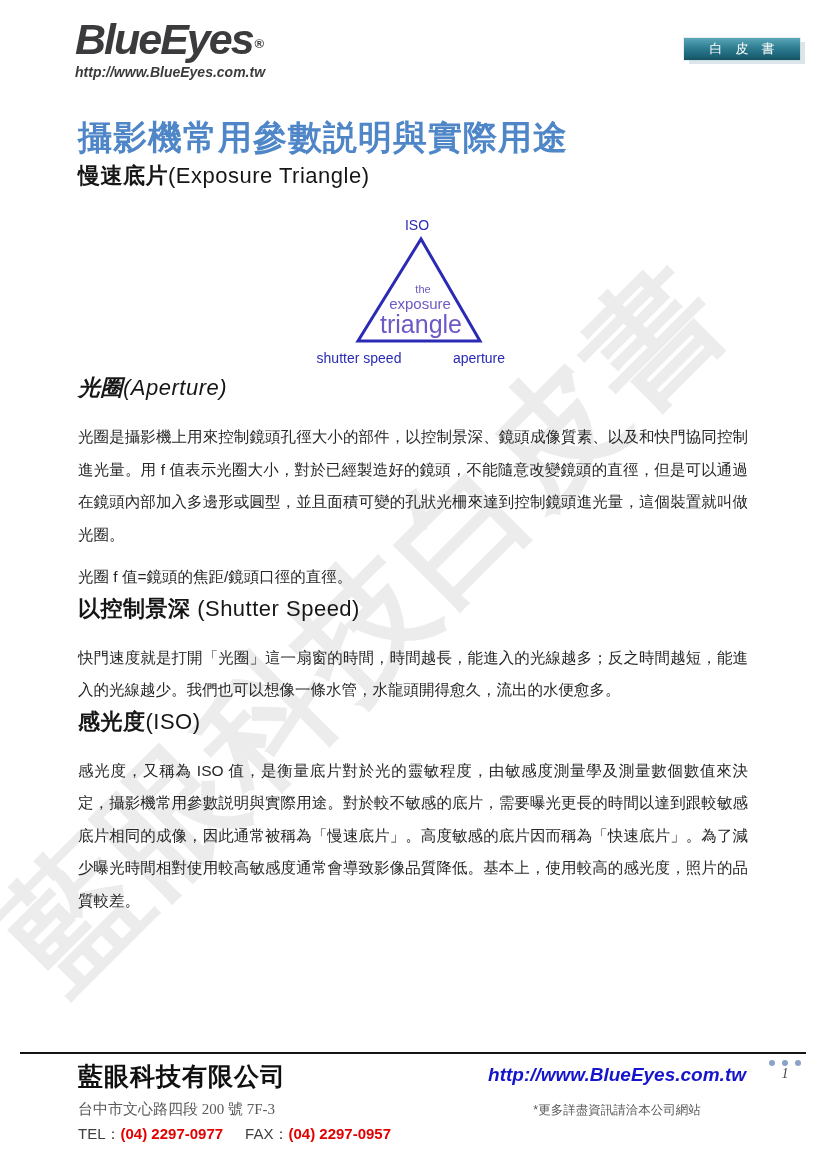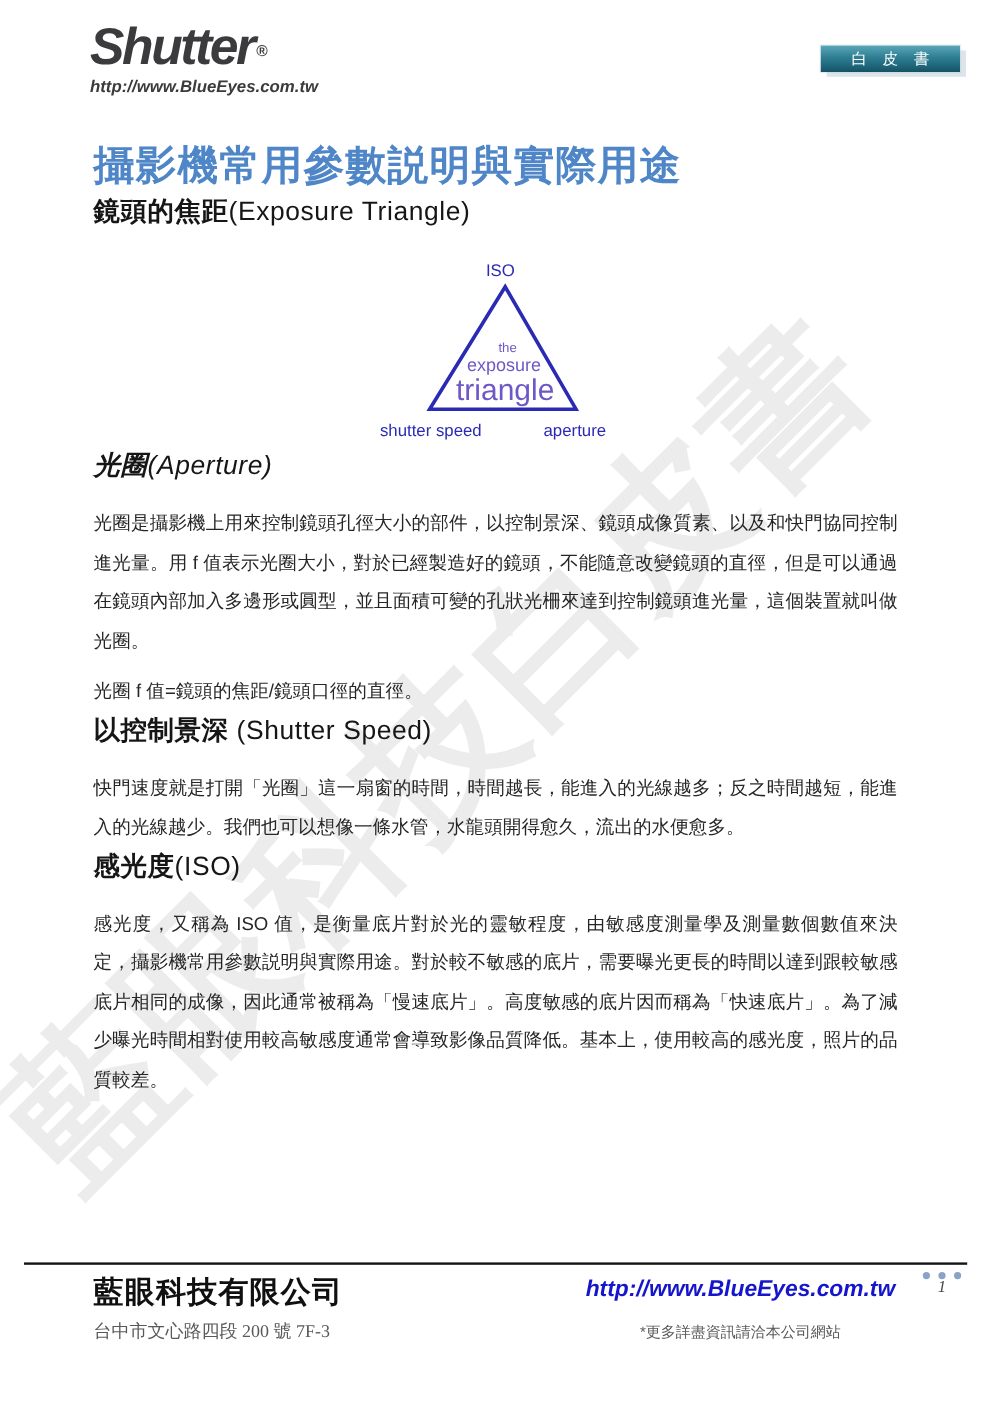--- a/index.html
+++ b/index.html
@@ -100,32 +100,32 @@
 
 <div class="page">
 
   <div class="watermark">藍眼科技白皮書</div>
 
   <div class="content">
 
     <div class="page-header">
       <div class="logo-block">
         <div>
-          <span class="logo-text">Shutter</span><span class="logo-reg">®</span>
+          <span class="logo-text">BlueEyes</span><span class="logo-reg">®</span>
         </div>
         <div class="logo-url">http://www.BlueEyes.com.tw</div>
       </div>
       <div class="badge">白皮書</div>
     </div>
 
     <div class="doc-body">
       <div class="doc-title">攝影機常用參數説明與實際用途</div>
 
       <h2 class="sec sec-exposure">
-        <span class="zh">鏡頭的焦距</span><span class="en">(Exposure Triangle)</span>
+        <span class="zh">慢速底片</span><span class="en">(Exposure Triangle)</span>
       </h2>
 
       <div class="diagram">
         <svg width="240" height="160" viewBox="0 0 240 160">
           <text x="124" y="17" text-anchor="middle" font-size="14" fill="#2a2ab5">ISO</text>
           <path d="M 128 26 L 65 128 L 187 128 Z" fill="none" stroke="#2a2ab5" stroke-width="3"></path>
           <text x="130" y="80" text-anchor="middle" font-size="11" fill="#6f58c5">the</text>
           <text x="127" y="96" text-anchor="middle" font-size="15" fill="#6f58c5">exposure</text>
           <text x="128" y="120" text-anchor="middle" font-size="25" fill="#6f58c5">triangle</text>
           <text x="66" y="150" text-anchor="middle" font-size="14" fill="#2a2ab5">shutter speed</text>
@@ -150,20 +150,23 @@
       <p class="body-text">感光度，又稱為 ISO 值，是衡量底片對於光的靈敏程度，由敏感度測量學及測量數個數值來決定，攝影機常用參數説明與實際用途。對於較不敏感的底片，需要曝光更長的時間以達到跟較敏感底片相同的成像，因此通常被稱為「慢速底片」。高度敏感的底片因而稱為「快速底片」。為了減少曝光時間相對使用較高敏感度通常會導致影像品質降低。基本上，使用較高的感光度，照片的品質較差。</p>
     </div>
   </div>
 
   <div class="footer">
     <hr class="footer-rule">
     <div class="footer-cols">
       <div class="left-col">
         <div class="company">藍眼科技有限公司</div>
         <div class="address">台中市文心路四段 200 號 7F-3</div>
+        <div class="telfax">
+          <span>TEL：</span><span class="num" style="color:#e30000">(04) 2297-0977</span><span>FAX：</span><span class="num" style="color:#e30000">(04) 2297-0957</span>
+        </div>
       </div>
       <div class="right-col">
         <div class="site" style="color:#1515cc">http://www.BlueEyes.com.tw</div>
         <div class="note">*更多詳盡資訊請洽本公司網站</div>
       </div>
     </div>
     <div class="page-marker">
       <div class="dots">
         <span class="dot"></span>
           <span class="dot"></span>

